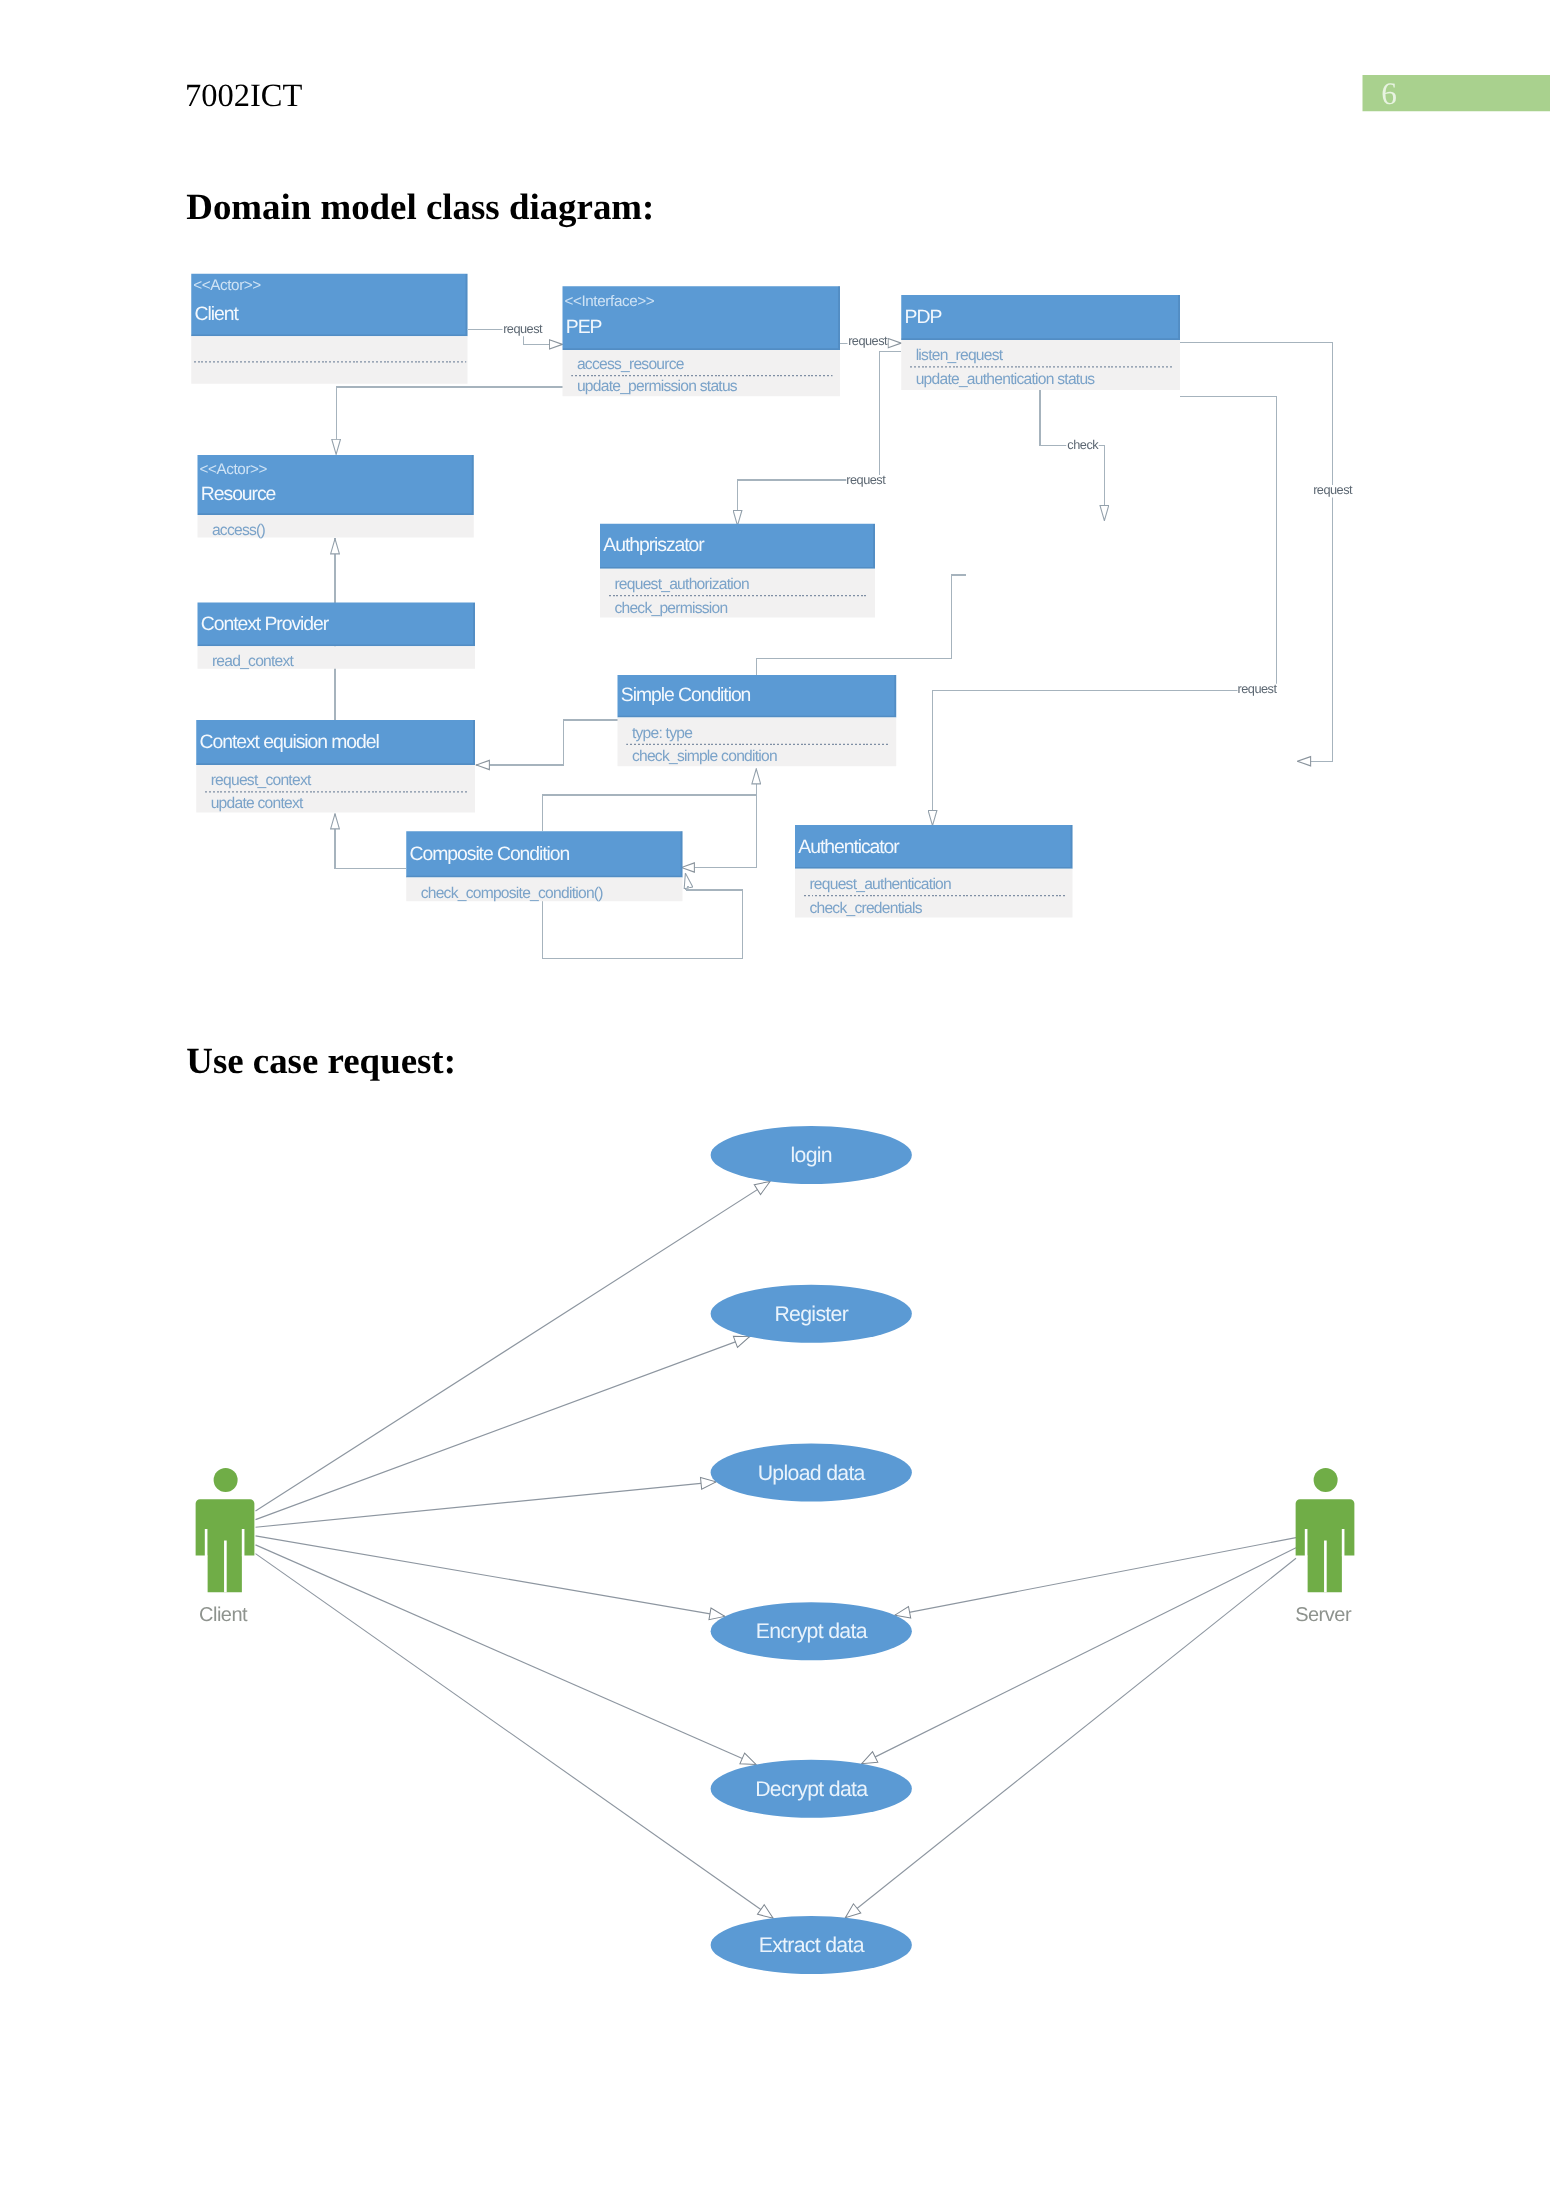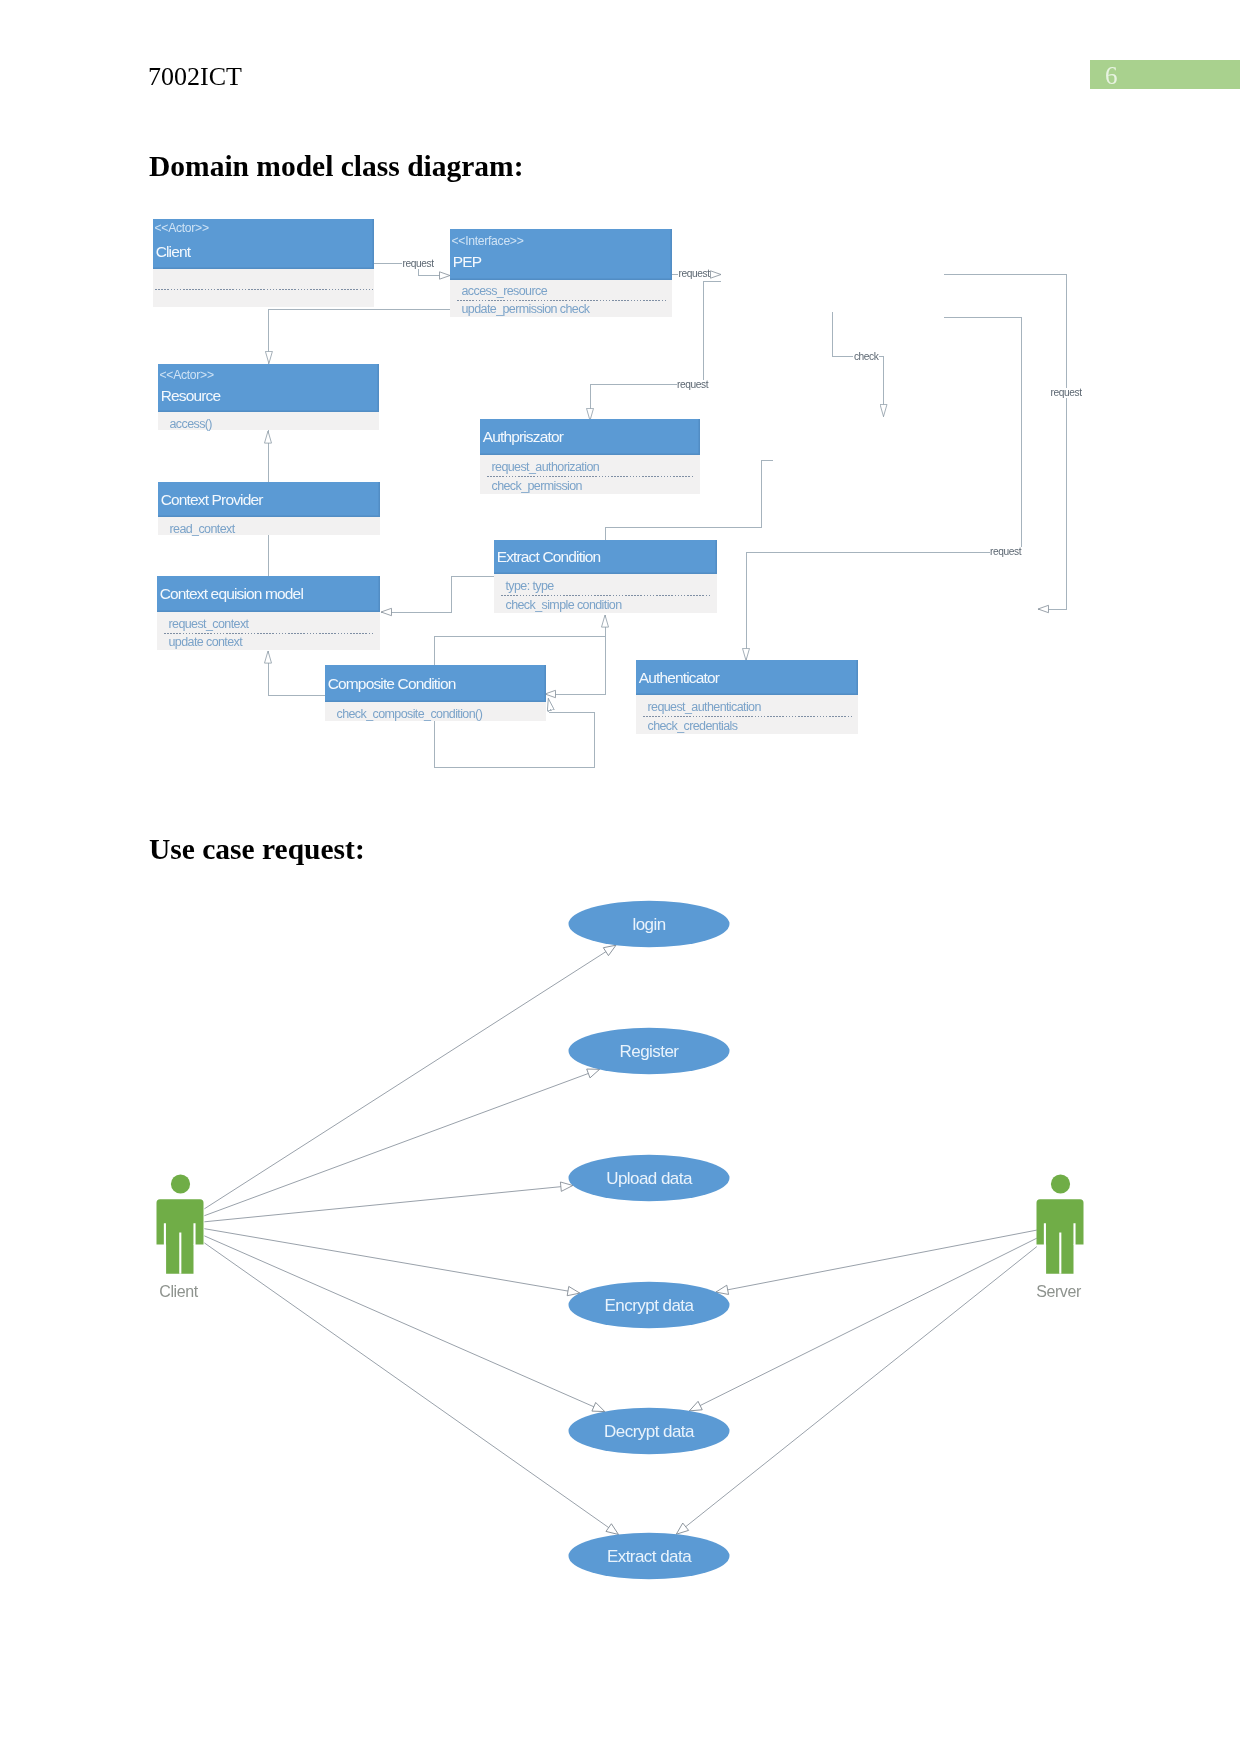--- a/index.html
+++ b/index.html
@@ -106,23 +106,31 @@
       <div class="sep" style="left:1.5px;right:1px;top:70px"></div>
     </div>
 
     <div class="cbox" id="cb-pep" style="left:450px;top:229px;width:222px;height:88px">
       <div class="chead" style="height:51px"></div>
       <div class="cbody" style="top:51px;height:37px"></div>
       <div class="stereo" style="left:1.5px;top:4.5px">&lt;&lt;Interface&gt;&gt;</div>
       <div class="cname" style="left:2.7px;top:23.5px">PEP</div>
       <div class="member" style="left:11.5px;top:54.5px">access_resource</div>
       <div class="sep" style="left:7px;right:6px;top:71px"></div>
-      <div class="member" style="left:11.5px;top:72.5px">update_permission check</div>
-    </div>
-
+      <div class="member" style="left:11.5px;top:72.5px">update_permission status</div>
+    </div>
+
+    <div class="cbox" id="cb-pdp" style="left:721px;top:236px;width:223px;height:76px">
+      <div class="chead" style="height:36px"></div>
+      <div class="cbody" style="top:36px;height:40px"></div>
+      <div class="cname" style="left:2.7px;top:8.5px">PDP</div>
+      <div class="member" style="left:11.5px;top:40.5px">listen_request</div>
+      <div class="sep" style="left:7px;right:6px;top:57px"></div>
+      <div class="member" style="left:11.5px;top:59.5px">update_authentication status</div>
+    </div>
 
     <div class="cbox" id="cb-resource" style="left:158px;top:364px;width:221px;height:66px">
       <div class="chead" style="height:48px"></div>
       <div class="cbody" style="top:48px;height:18px"></div>
       <div class="stereo" style="left:1.5px;top:3.5px">&lt;&lt;Actor&gt;&gt;</div>
       <div class="cname" style="left:2.7px;top:22.5px">Resource</div>
       <div class="member" style="left:11.5px;top:52.5px">access()</div>
     </div>
 
     <div class="cbox" id="cb-authprisz" style="left:480px;top:419px;width:220px;height:75px">
@@ -138,21 +146,21 @@
     <div class="cbox" id="cb-ctxprov" style="left:158px;top:482px;width:222px;height:53px">
       <div class="chead" style="height:35px"></div>
       <div class="cbody" style="top:35px;height:18px"></div>
       <div class="cname" style="left:2.7px;top:8.5px">Context Provider</div>
       <div class="member" style="left:11.5px;top:39.5px">read_context</div>
     </div>
 
     <div class="cbox" id="cb-simplecond" style="left:494px;top:540px;width:223px;height:73px">
       <div class="chead" style="height:34px"></div>
       <div class="cbody" style="top:34px;height:39px"></div>
-      <div class="cname" style="left:2.7px;top:7.5px">Extract Condition</div>
+      <div class="cname" style="left:2.7px;top:7.5px">Simple Condition</div>
       <div class="member" style="left:11.5px;top:38.5px">type: type</div>
       <div class="sep" style="left:7px;right:6px;top:55px"></div>
       <div class="member" style="left:11.5px;top:57.5px">check_simple condition</div>
     </div>
 
 
     <div class="cbox" id="cb-ctxeq" style="left:157px;top:576px;width:223px;height:74px">
       <div class="chead" style="height:36px"></div>
       <div class="cbody" style="top:36px;height:38px"></div>
       <div class="cname" style="left:2.7px;top:8.5px">Context equision model</div>

